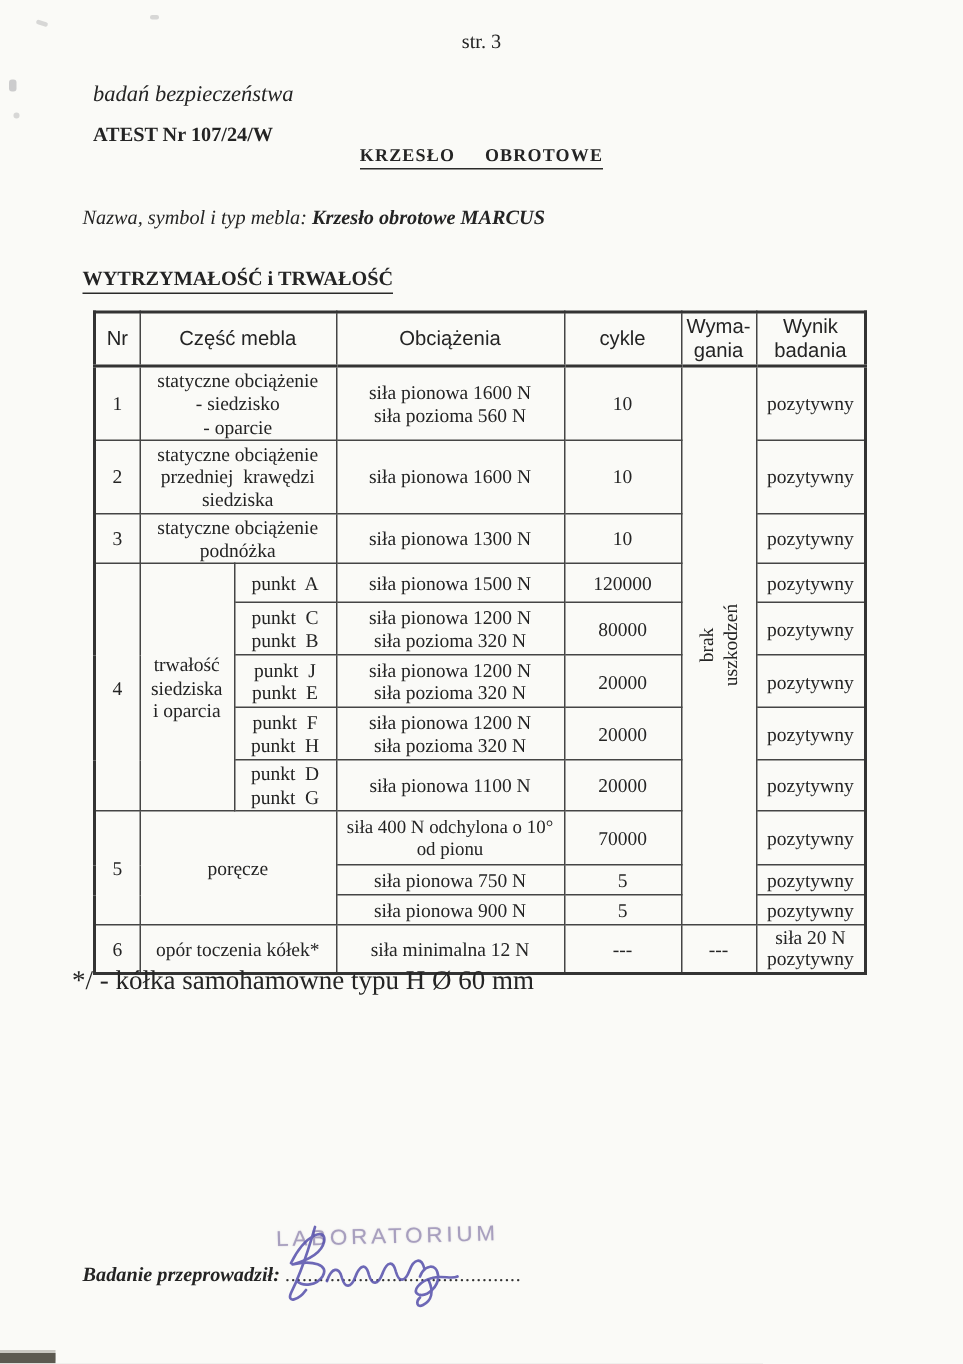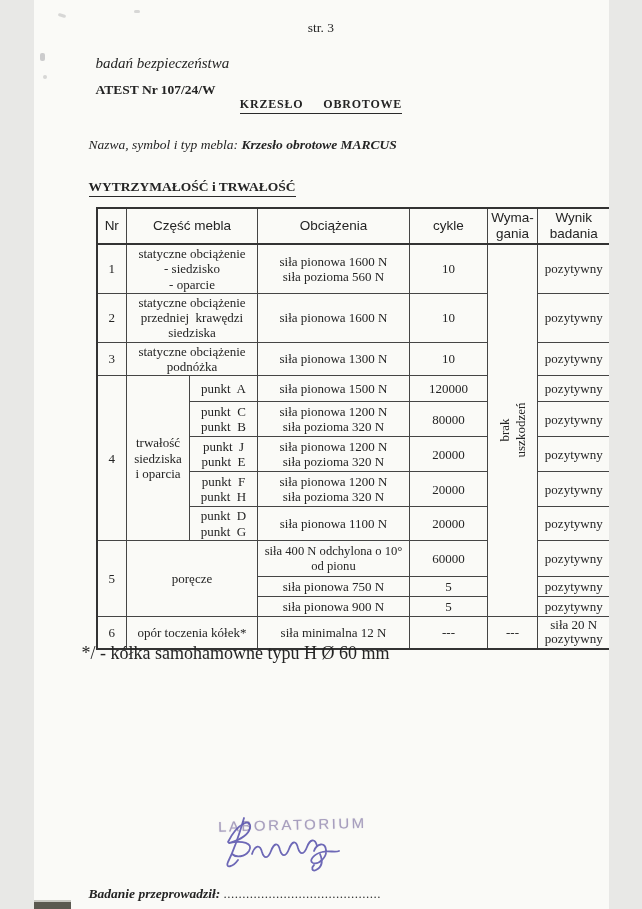--- a/index.html
+++ b/index.html
@@ -1,17 +1,17 @@
 <!DOCTYPE html>
 <html><head>
 <meta charset="utf-8">
 <style>
   html,body { margin:0; padding:0; background:#e8e8e6; }
   .page {
-    position:relative; width:575px; height:909px; margin:0 auto;
+    position:relative; width:642px; height:909px; margin:0 auto;
     background:#fafaf7; overflow:hidden;
     font-family:"Liberation Serif","DejaVu Serif",serif; color:#242424;
   }
   .abs { position:absolute; }
 
   
   .page-number { top:20px; left:0; right:0; text-align:center; font-size:13.5px; }
   .atest-no    { top:38px; left:62px; font-size:13.5px; font-weight:bold;margin-top:44px; }
   .atest-sub   { top:55px; left:62px; font-size:15px; font-weight:normal; font-style:italic; }
   .doc-title-wrap { top:94px; left:0; right:0; text-align:center; }
@@ -53,21 +53,21 @@
     position:absolute; top:50%; left:50%;
     transform:translate(-50%,-50%) rotate(-90deg);
     white-space:pre-line; text-align:center;
     font-size:13px; line-height:1.2; width:110px;
   }
 
   
   .footnote { top:643px; left:48px; font-size:18px; }
 
   
-  .performed-line { top:842px; left:55px; font-size:13.5px;margin-top:44px; }
+  .performed-line { top:842px; left:55px; font-size:13.5px; }
   .performed-label { font-style:italic; font-weight:600; }
   .dotted { letter-spacing:0.5px; font-size:13px; color:#333; }
   .stamp {
     top:816px; left:184px;
     font-family:"Liberation Sans","DejaVu Sans",sans-serif;
     font-size:15px; letter-spacing:2.5px; color:rgba(160,150,184,0.85);
     transform:rotate(-1.5deg) scaleY(0.95);
     text-shadow:0 0 1px rgba(160,150,184,0.55);
   }
   .sig-svg { top:810px; left:180px; }
@@ -202,21 +202,21 @@
           <td>siła pionowa 1100 N</td>
           <td>20000</td>
           <td>pozytywny</td>
         </tr>
 
         <tr style="height:36px">
           <td rowspan="3">5</td>
           <td rowspan="3" colspan="2" class="czesc">poręcze</td>
           <td style="font-size:12.6px">siła 400 N odchylona o 10°
 od pionu</td>
-          <td>60000</td>
+          <td>70000</td>
           <td>pozytywny</td>
         </tr>
         <tr style="height:20px">
           <td>siła pionowa 750 N</td>
           <td>5</td>
           <td>pozytywny</td>
         </tr>
         <tr style="height:20px">
           <td>siła pionowa 900 N</td>
           <td>5</td>

